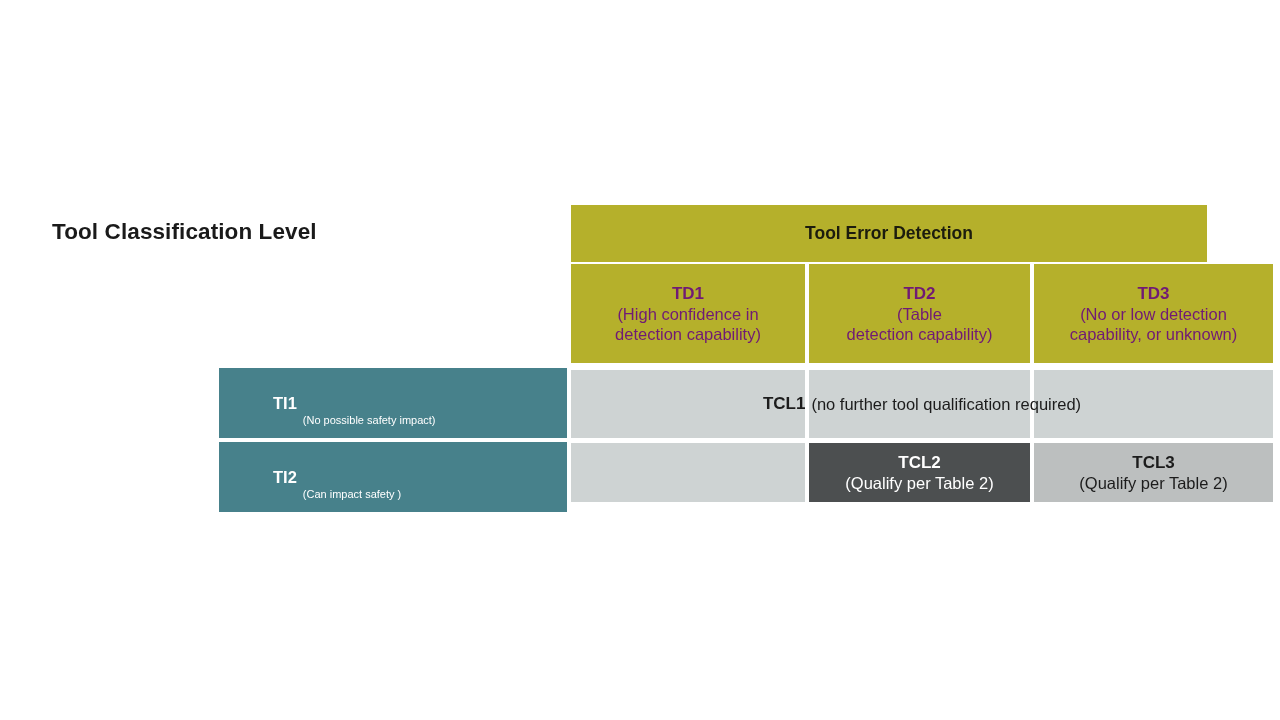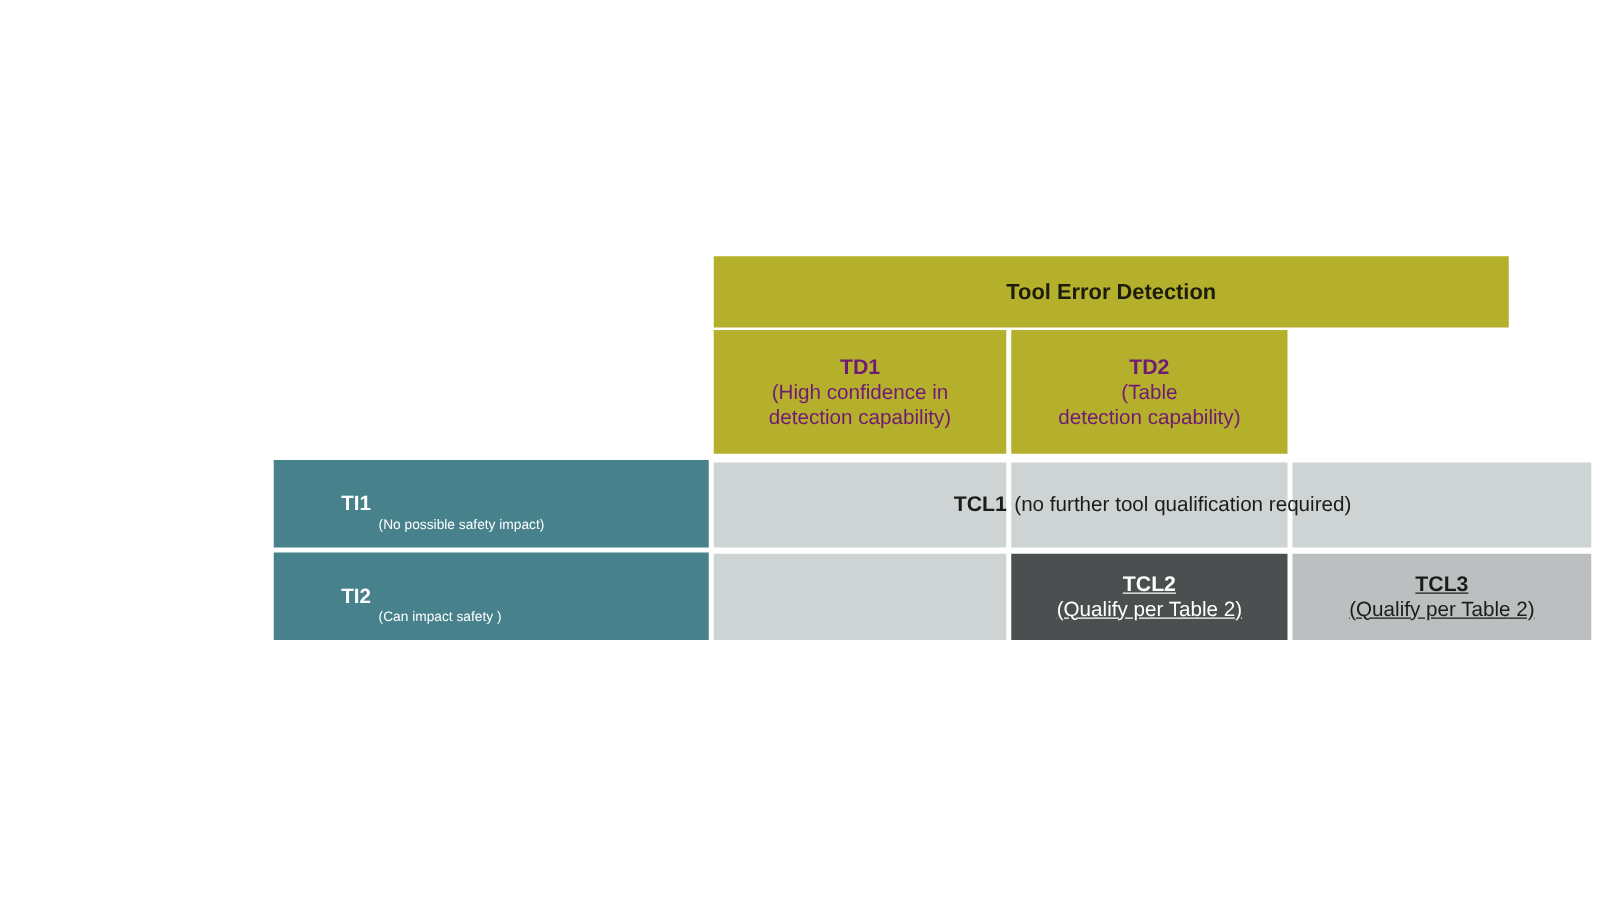--- a/index.html
+++ b/index.html
@@ -164,28 +164,27 @@
   }
   .tcl1-desc {
     font-size: 16.5px;
     font-weight: normal;
     margin-left: 6px;
   }
 
   .tcl-cell {
     position: absolute;
     top: 443px;
-    height: 69px;
+    height: 59px;
     box-sizing: border-box;
     display: flex;
     flex-direction: column;
     align-items: center;
     justify-content: center;
     text-align: center;
-    text-decoration: underline;
   }
   .tcl-cell.blank  { left: 571px;  width: 234px; background: #ced3d3; }
   .tcl-cell.tcl2   { left: 809px;  width: 221px; background: #4c4f50; color: #ffffff; }
   .tcl-cell.tcl3   { left: 1034px; width: 239px; background: #bcbfbf; color: #1c1c1c; }
 
   .tcl-code {
     font-size: 17px;
     font-weight: bold;
     line-height: 21px;
   }
@@ -193,37 +192,43 @@
     font-size: 16.5px;
     font-weight: normal;
     line-height: 21px;
   }
 </style>
 </head>
 <body>
 
 <div class="stage">
 
+  <div class="title">Tool Classification Level</div>
 
   <div class="ted-header">
     <span class="ted-header-label">Tool Error Detection</span>
   </div>
 
   <div class="td-cell c1">
     <span class="td-code">TD1</span>
     <span class="td-desc">(High confidence in</span>
     <span class="td-desc">detection capability)</span>
   </div>
 
   <div class="td-cell c2">
     <span class="td-code">TD2</span>
     <span class="td-desc">(Table</span>
     <span class="td-desc">detection capability)</span>
   </div>
 
+  <div class="td-cell c3">
+    <span class="td-code">TD3</span>
+    <span class="td-desc">(No or low detection</span>
+    <span class="td-desc">capability, or unknown)</span>
+  </div>
 
 
   <div class="ti-cell r1">
     <span class="ti-code">TI1</span>
     <span class="ti-desc">(No possible safety impact)</span>
   </div>
 
   <div class="ti-cell r2">
     <span class="ti-code">TI2</span>
     <span class="ti-desc">(Can impact safety )</span>

